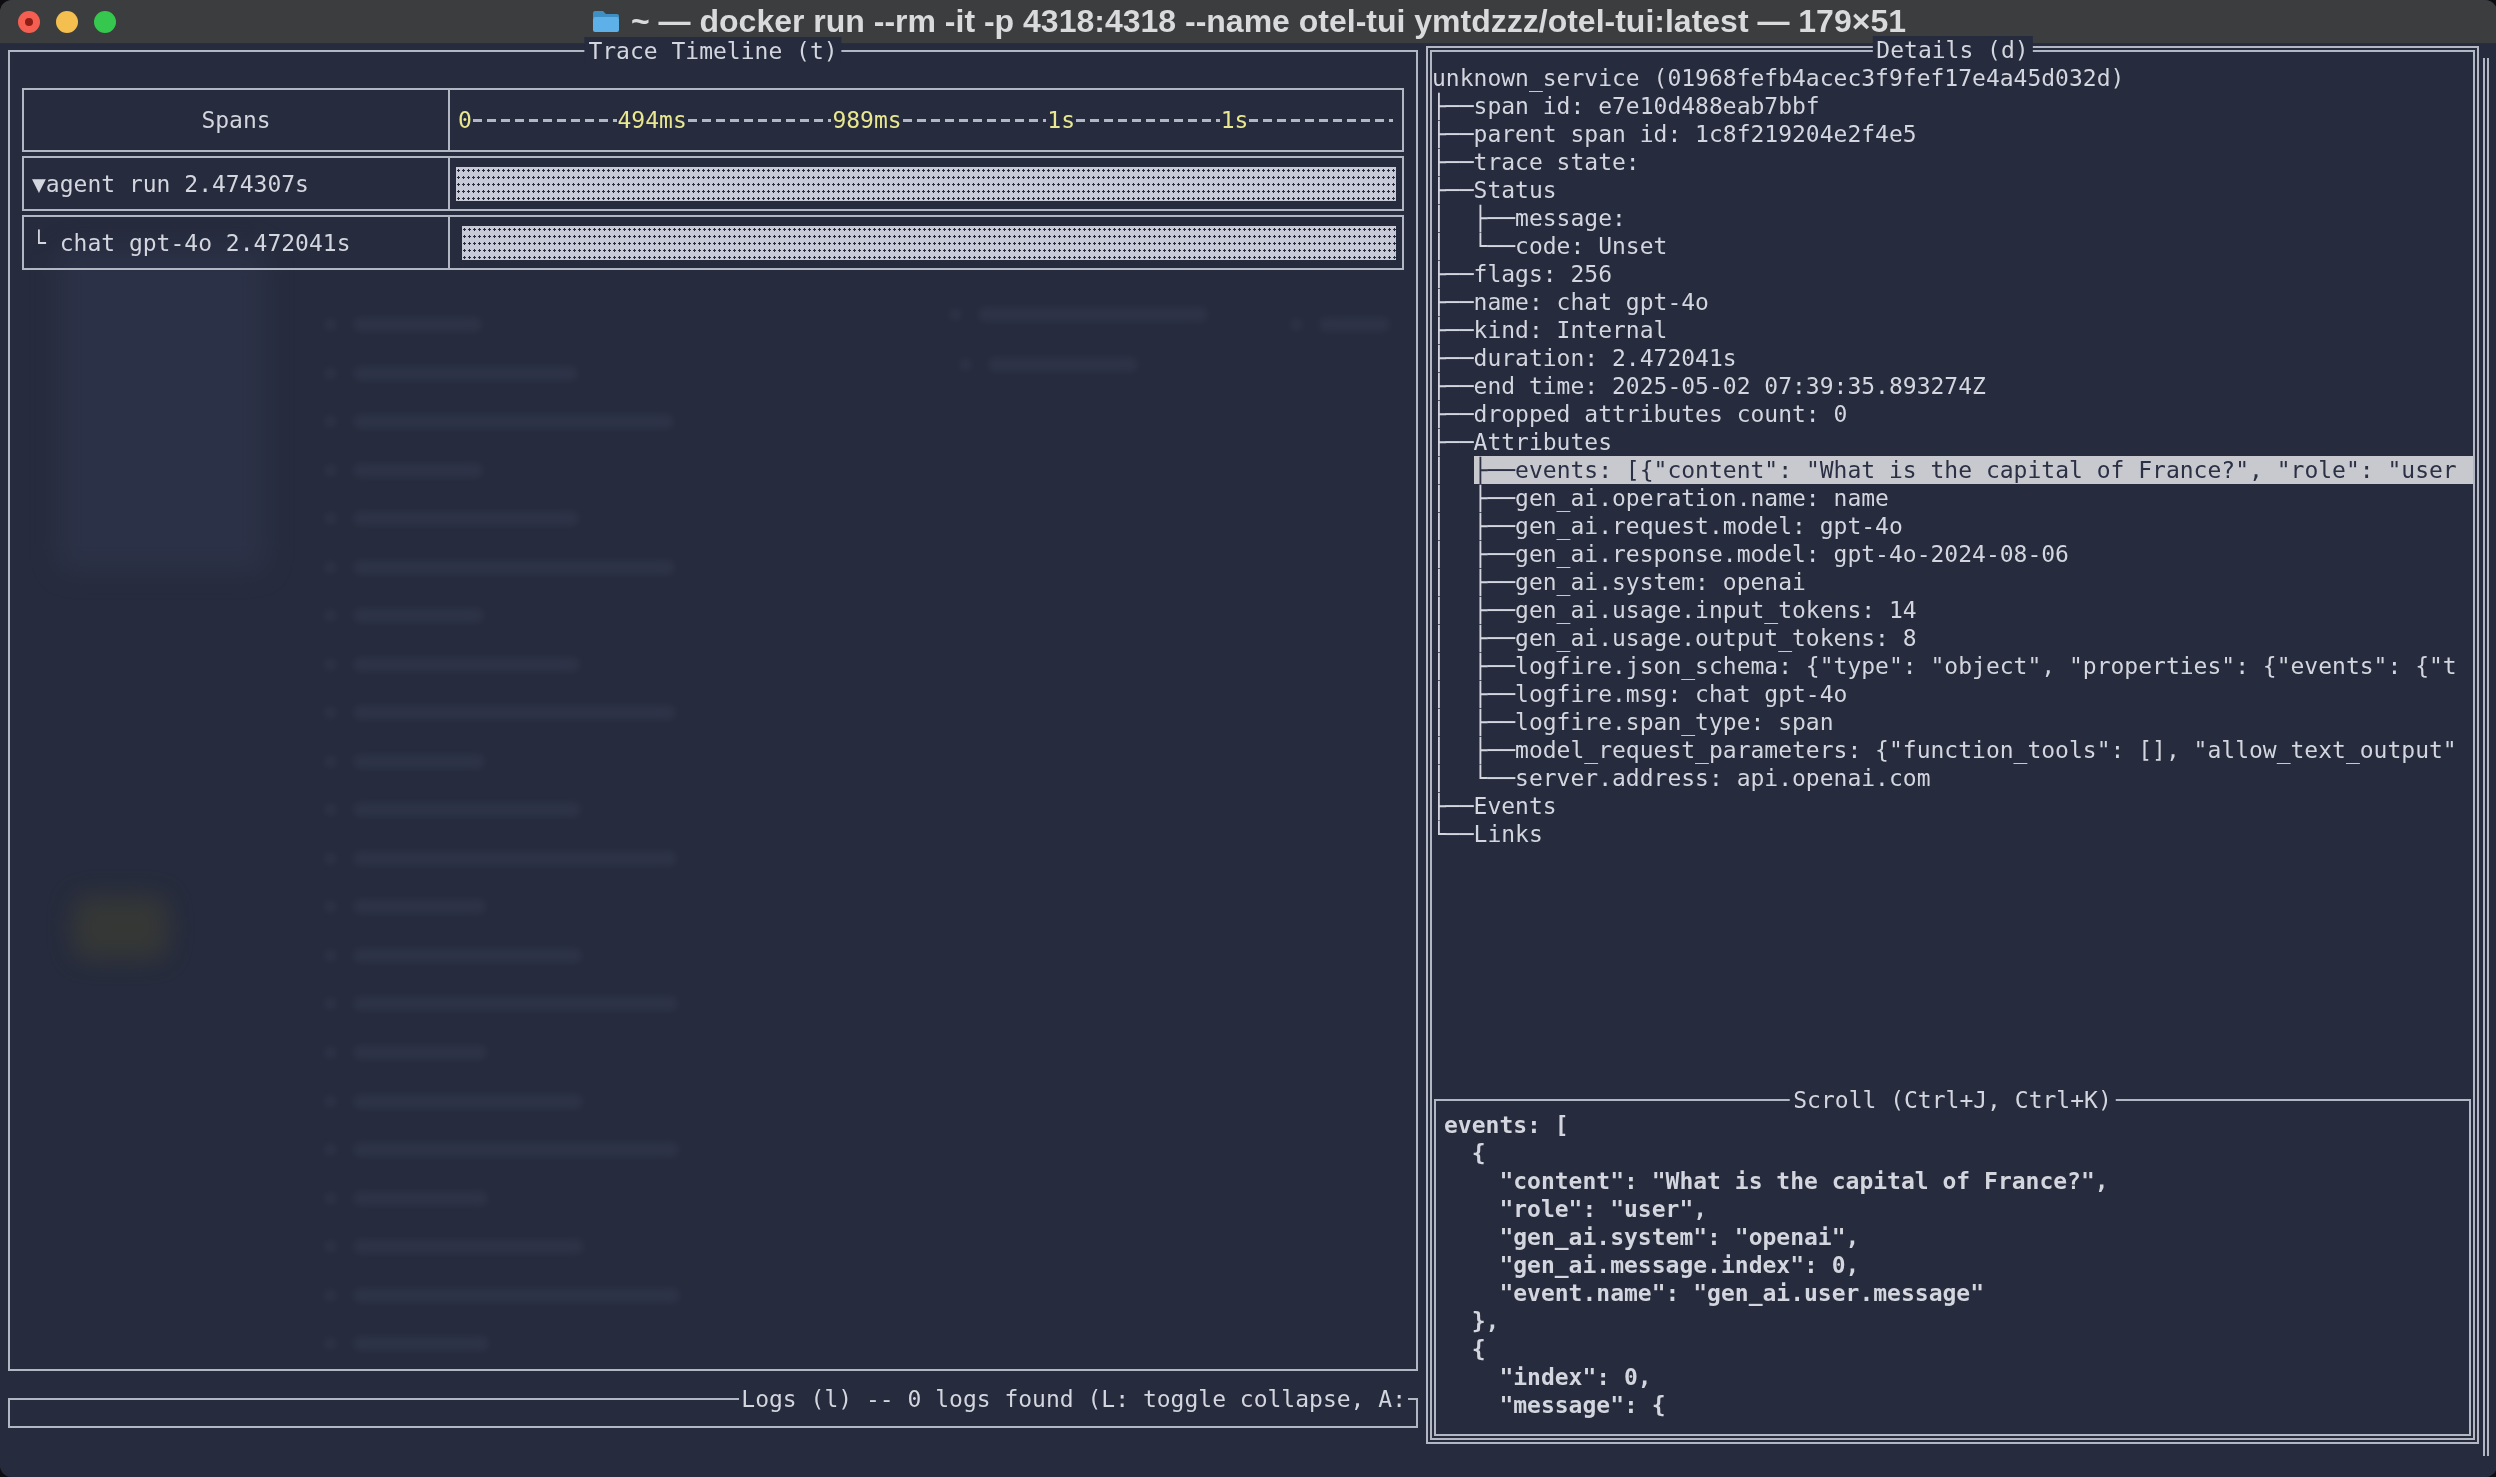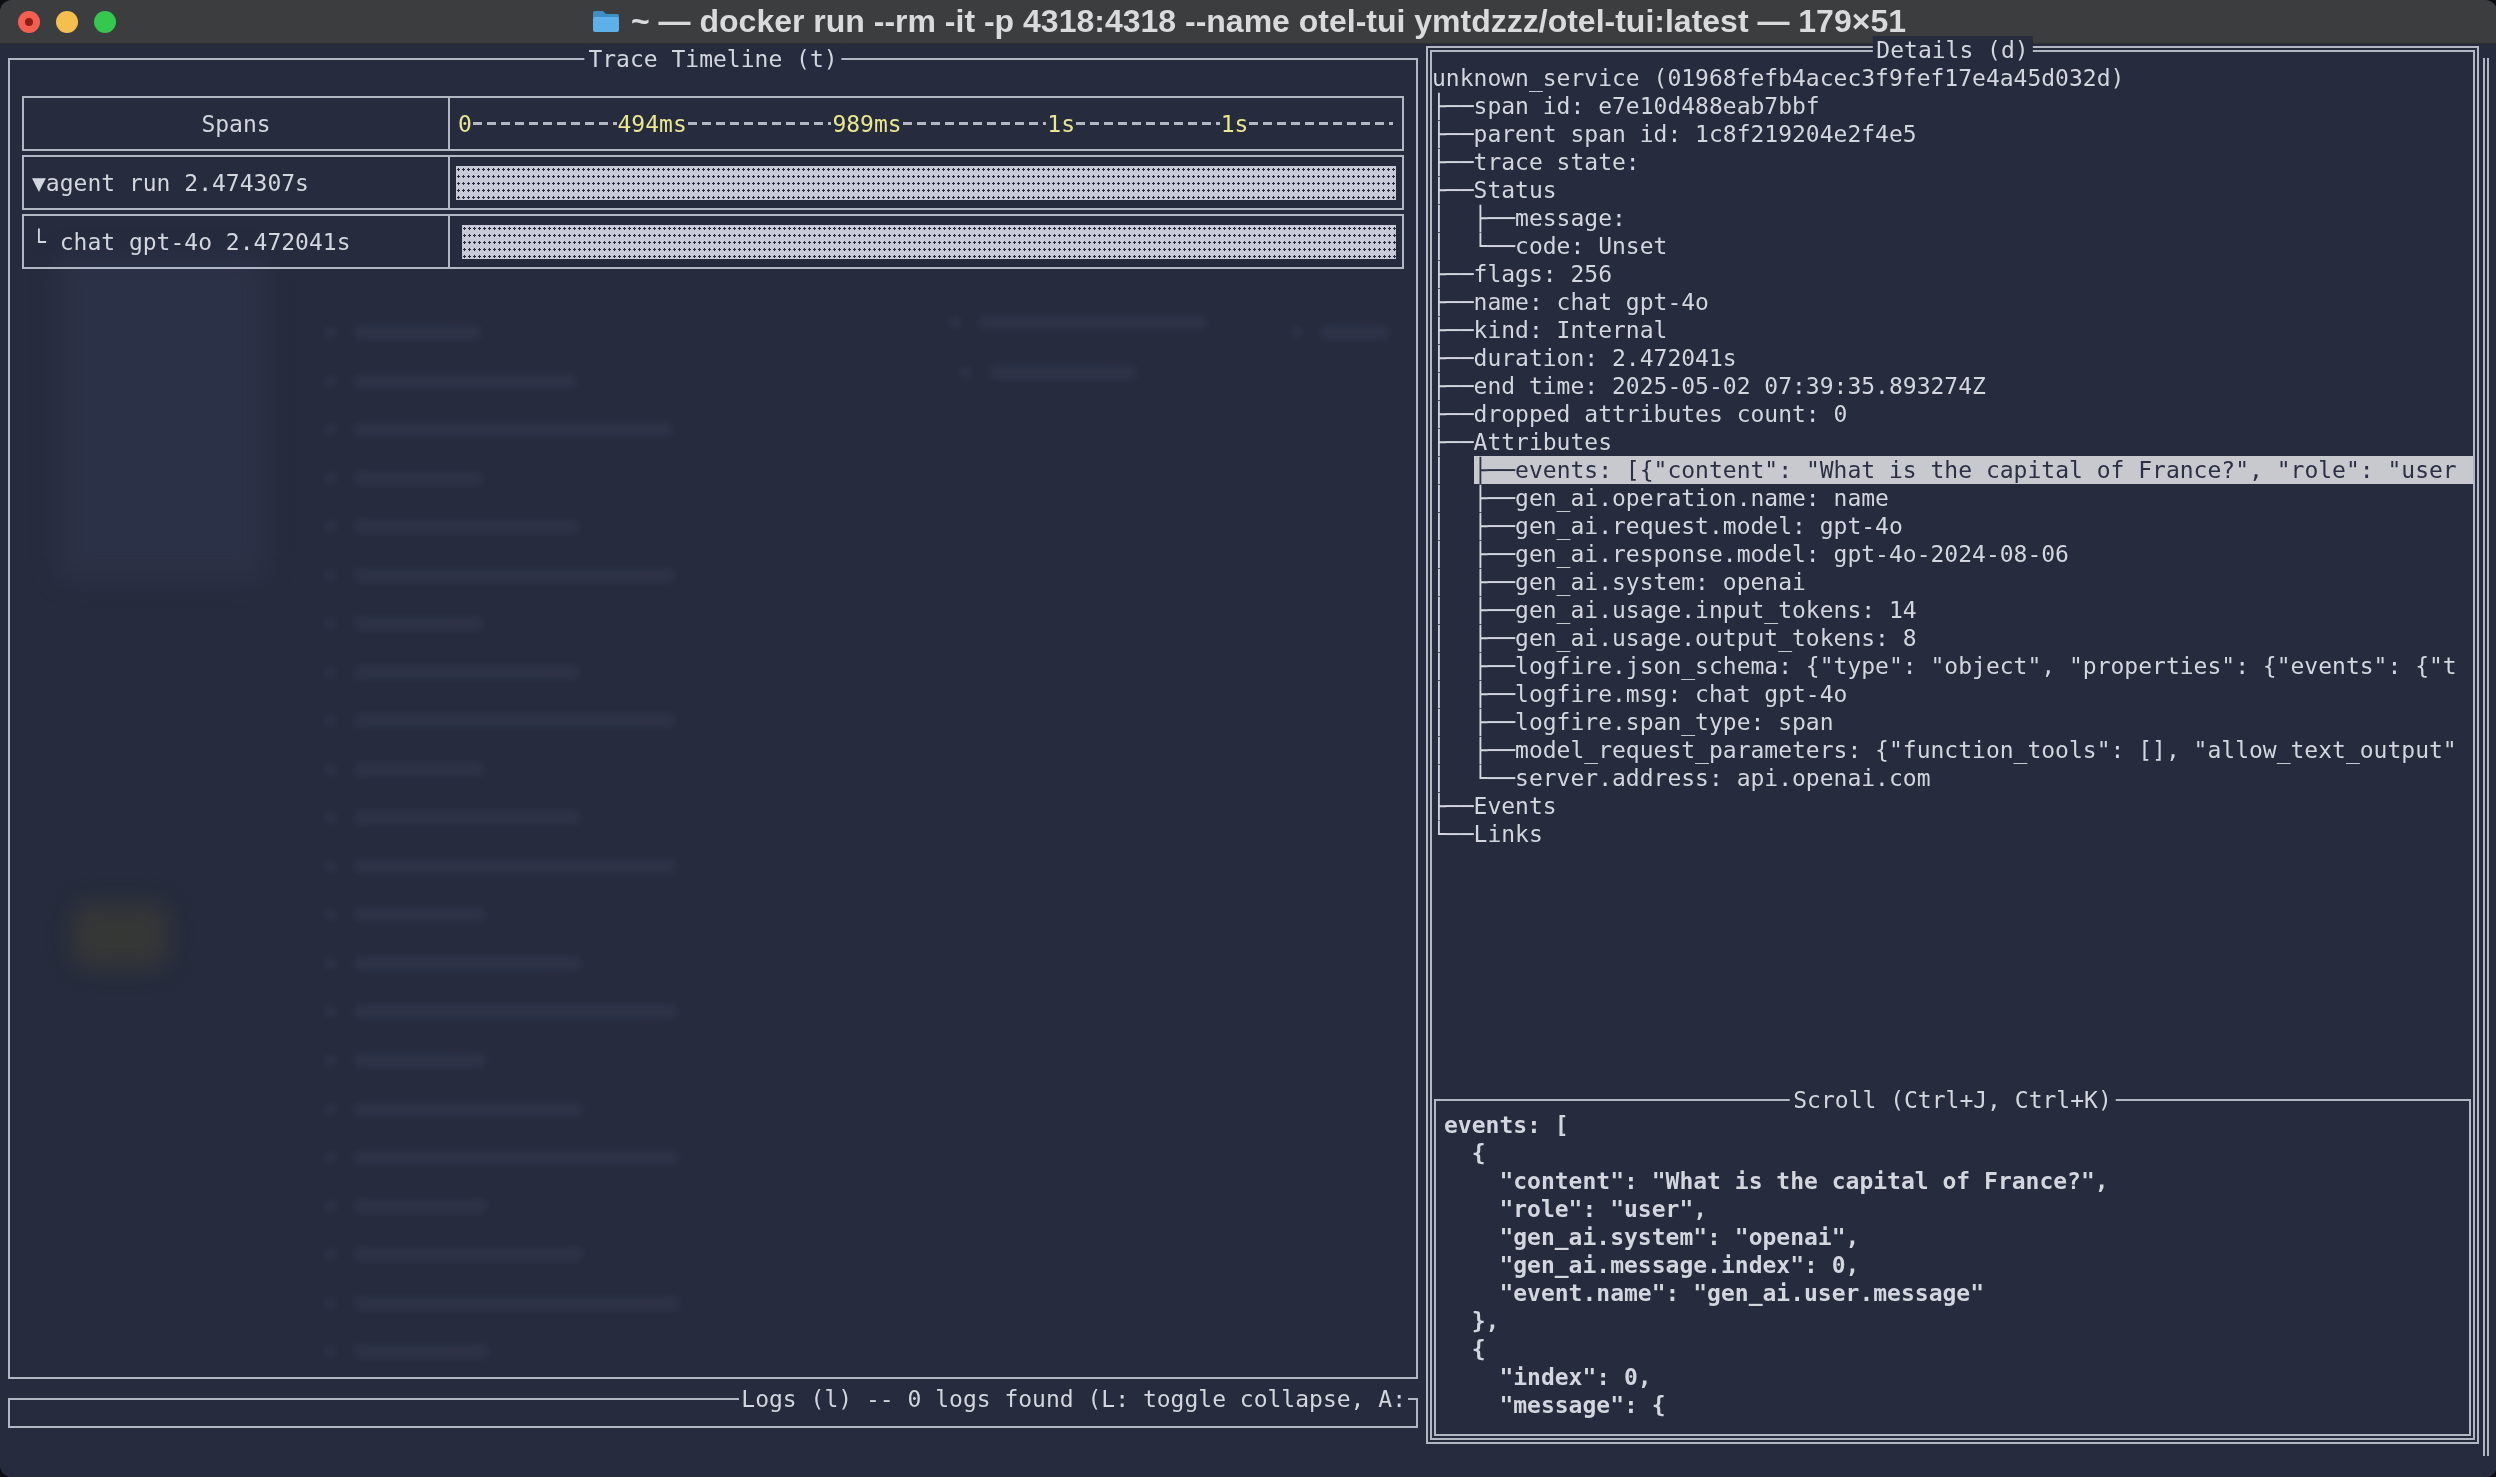--- a/index.html
+++ b/index.html
@@ -30,23 +30,23 @@
 
   
   .term{position:relative;width:2497px;height:1434px;background:var(--bg);
     font:23px/28px "DejaVu Sans Mono",monospace;color:var(--text);}
 
   .panel{position:absolute;border:2px solid var(--border);}
   .ptitle{position:absolute;top:-15px;left:50%;transform:translateX(-50%);
     background:var(--bg);padding:0 4px;white-space:nowrap;color:var(--text);}
 
   
-  .trace-panel{left:8px;top:14px;width:1410px;height:1321px;}
+  .trace-panel{left:8px;top:6px;width:1410px;height:1321px;}
   .spans-table{position:absolute;left:12px;top:36px;width:1382px;}
-  .thead,.trow-inner{display:flex;border:2px solid var(--border);height:55px;align-items:stretch;}
+  .thead,.trow-inner{display:flex;border:2px solid var(--border);height:64px;align-items:stretch;}
   .trow-inner{margin-top:4px;height:55px;}
   .spans-cell{width:426px;border-right:2px solid var(--border);display:flex;align-items:center;}
   .spans-cell.hdr{justify-content:center;}
   .spans-cell.rowlbl{padding-left:8px;white-space:pre;}
   .tl-cell{flex:1;display:flex;align-items:center;position:relative;}
   .axis{padding:0 8px;}
   .tick{color:var(--yellow);flex:0 0 auto;}
   .dashseg{flex:1 1 0;height:3px;margin:0 1px;
     background:repeating-linear-gradient(90deg,var(--border) 0 9px,transparent 9px 14px);}
   .bar{height:34px;background-color:var(--bar);

